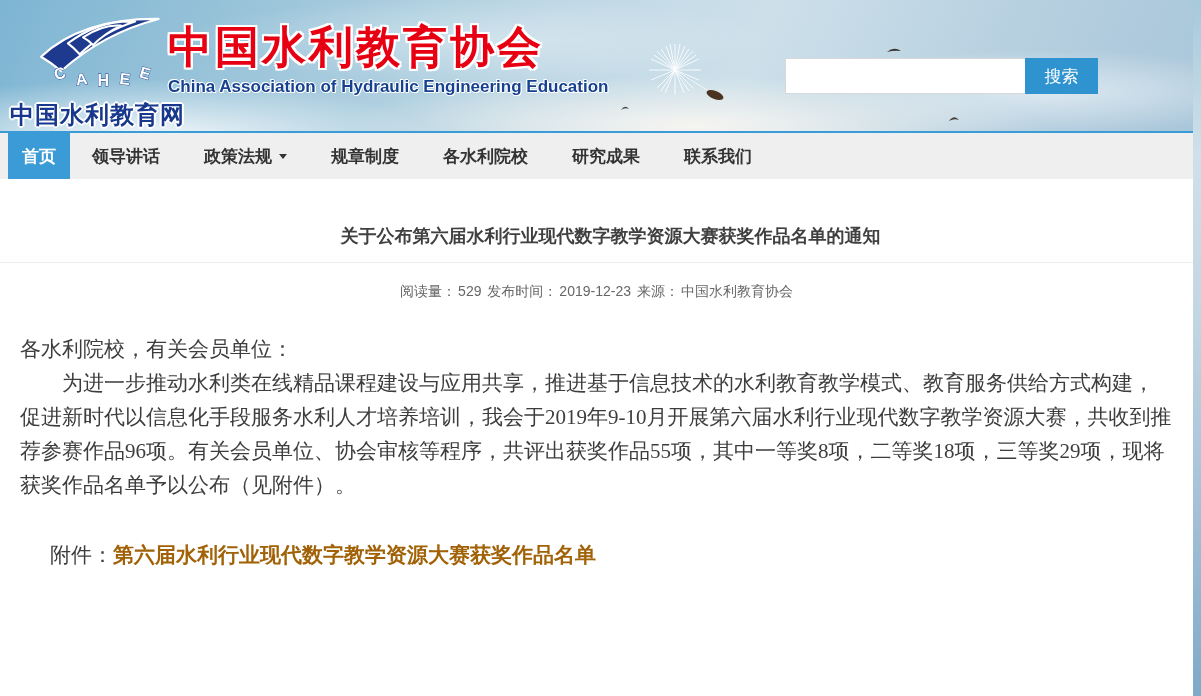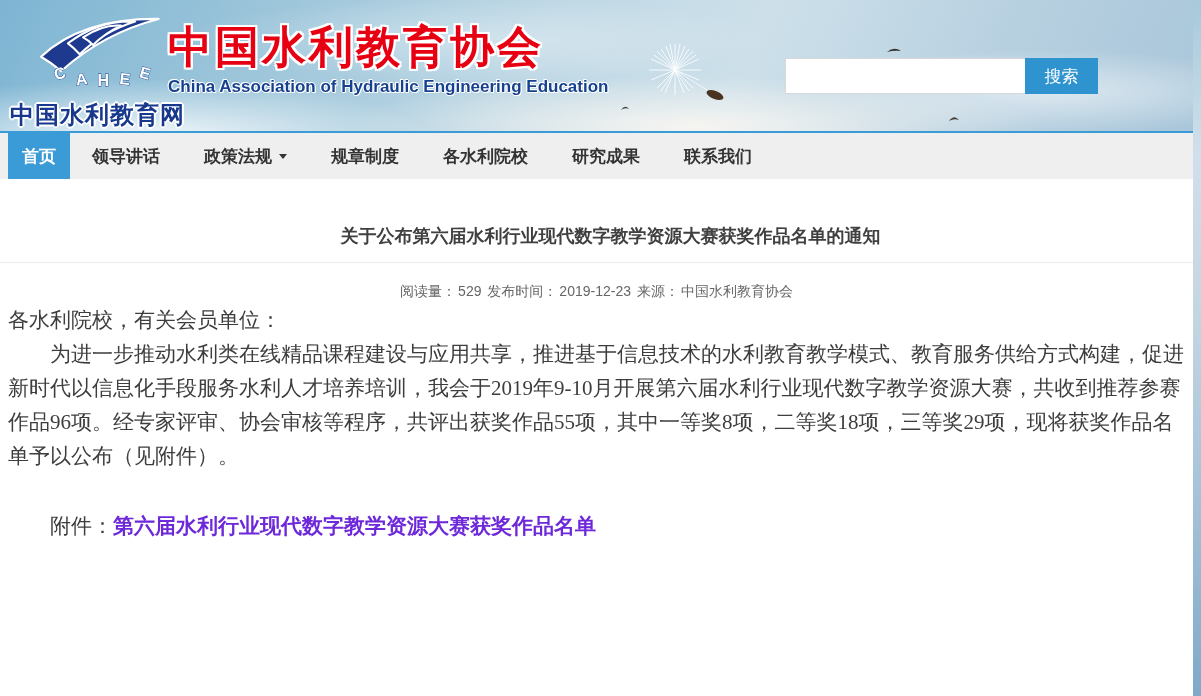--- a/index.html
+++ b/index.html
@@ -71,32 +71,32 @@
   
   .main { background: #fff; min-height: 515px; padding: 0 0 20px 0; }
   .article-title {
     margin: 46px 0 0 0; text-align: center;
     font-size: 18px; font-weight: bold; color: #404040; line-height: 22px; padding-left: 28px;
   }
   .title-divider { margin-top: 15px; border-bottom: 1px solid #ececec; height: 0; }
   .meta { margin-top: 18px; text-align: center; font-size: 14px; color: #666; line-height: 20px; }
   .meta span { margin: 4px 1px; }
   .article-body {
-    margin-top: 2px; padding: 0 8px;
+    margin-top: 31px; padding: 0 20px;
     font-family: "Liberation Serif", "DejaVu Serif", serif;
     font-size: 21px; line-height: 34px; color: #3d3d3d;
   }
   .article-body p { margin: 0; }
   .article-body p.indent { text-indent: 2em; }
   .attachment {
     margin-top: 36px; padding: 0 8px; text-indent: 2em;
     font-family: "Liberation Serif", "DejaVu Serif", serif;
     font-size: 21px; line-height: 34px; color: #3d3d3d;
   }
-  .attachment b { color: #6d28d9; }
+  .attachment b { color: #a16207; }
 </style>
 </head>
 <body>
 
 <div class="page">
 
   <div class="header">
 
     <svg class="logo-mark" viewBox="0 0 150 100" aria-hidden="true">
       <g stroke="#ffffff" stroke-width="2.5" stroke-linejoin="round" fill="#1d3a8e">
@@ -203,21 +203,21 @@
     <div class="title-divider"></div>
 
     <div class="meta">
       <span>阅读量：</span><span>529</span>
       <span>发布时间：</span><span>2019-12-23</span>
       <span>来源：</span><span>中国水利教育协会</span>
     </div>
 
     <div class="article-body">
       <p>各水利院校，有关会员单位：</p>
-      <p class="indent">为进一步推动水利类在线精品课程建设与应用共享，推进基于信息技术的水利教育教学模式、教育服务供给方式构建，促进新时代以信息化手段服务水利人才培养培训，我会于2019年9-10月开展第六届水利行业现代数字教学资源大赛，共收到推荐参赛作品96项。经专家评审、协会审核等程序，共评出获奖作品55项，其中一等奖8项，二等奖18项，三等奖29项，现将获奖作品名单予以公布（见附件）。</p>
+      <p class="indent">为进一步推动水利类在线精品课程建设与应用共享，推进基于信息技术的水利教育教学模式、教育服务供给方式构建，促进新时代以信息化手段服务水利人才培养培训，我会于2019年9-10月开展第六届水利行业现代数字教学资源大赛，共收到推荐参赛作品96项。有关会员单位、协会审核等程序，共评出获奖作品55项，其中一等奖8项，二等奖18项，三等奖29项，现将获奖作品名单予以公布（见附件）。</p>
     </div>
 
     <div class="attachment">
       <span>附件：</span><b>第六届水利行业现代数字教学资源大赛获奖作品名单</b>
     </div>
   </div>
 
 </div>
 
 </body></html>

